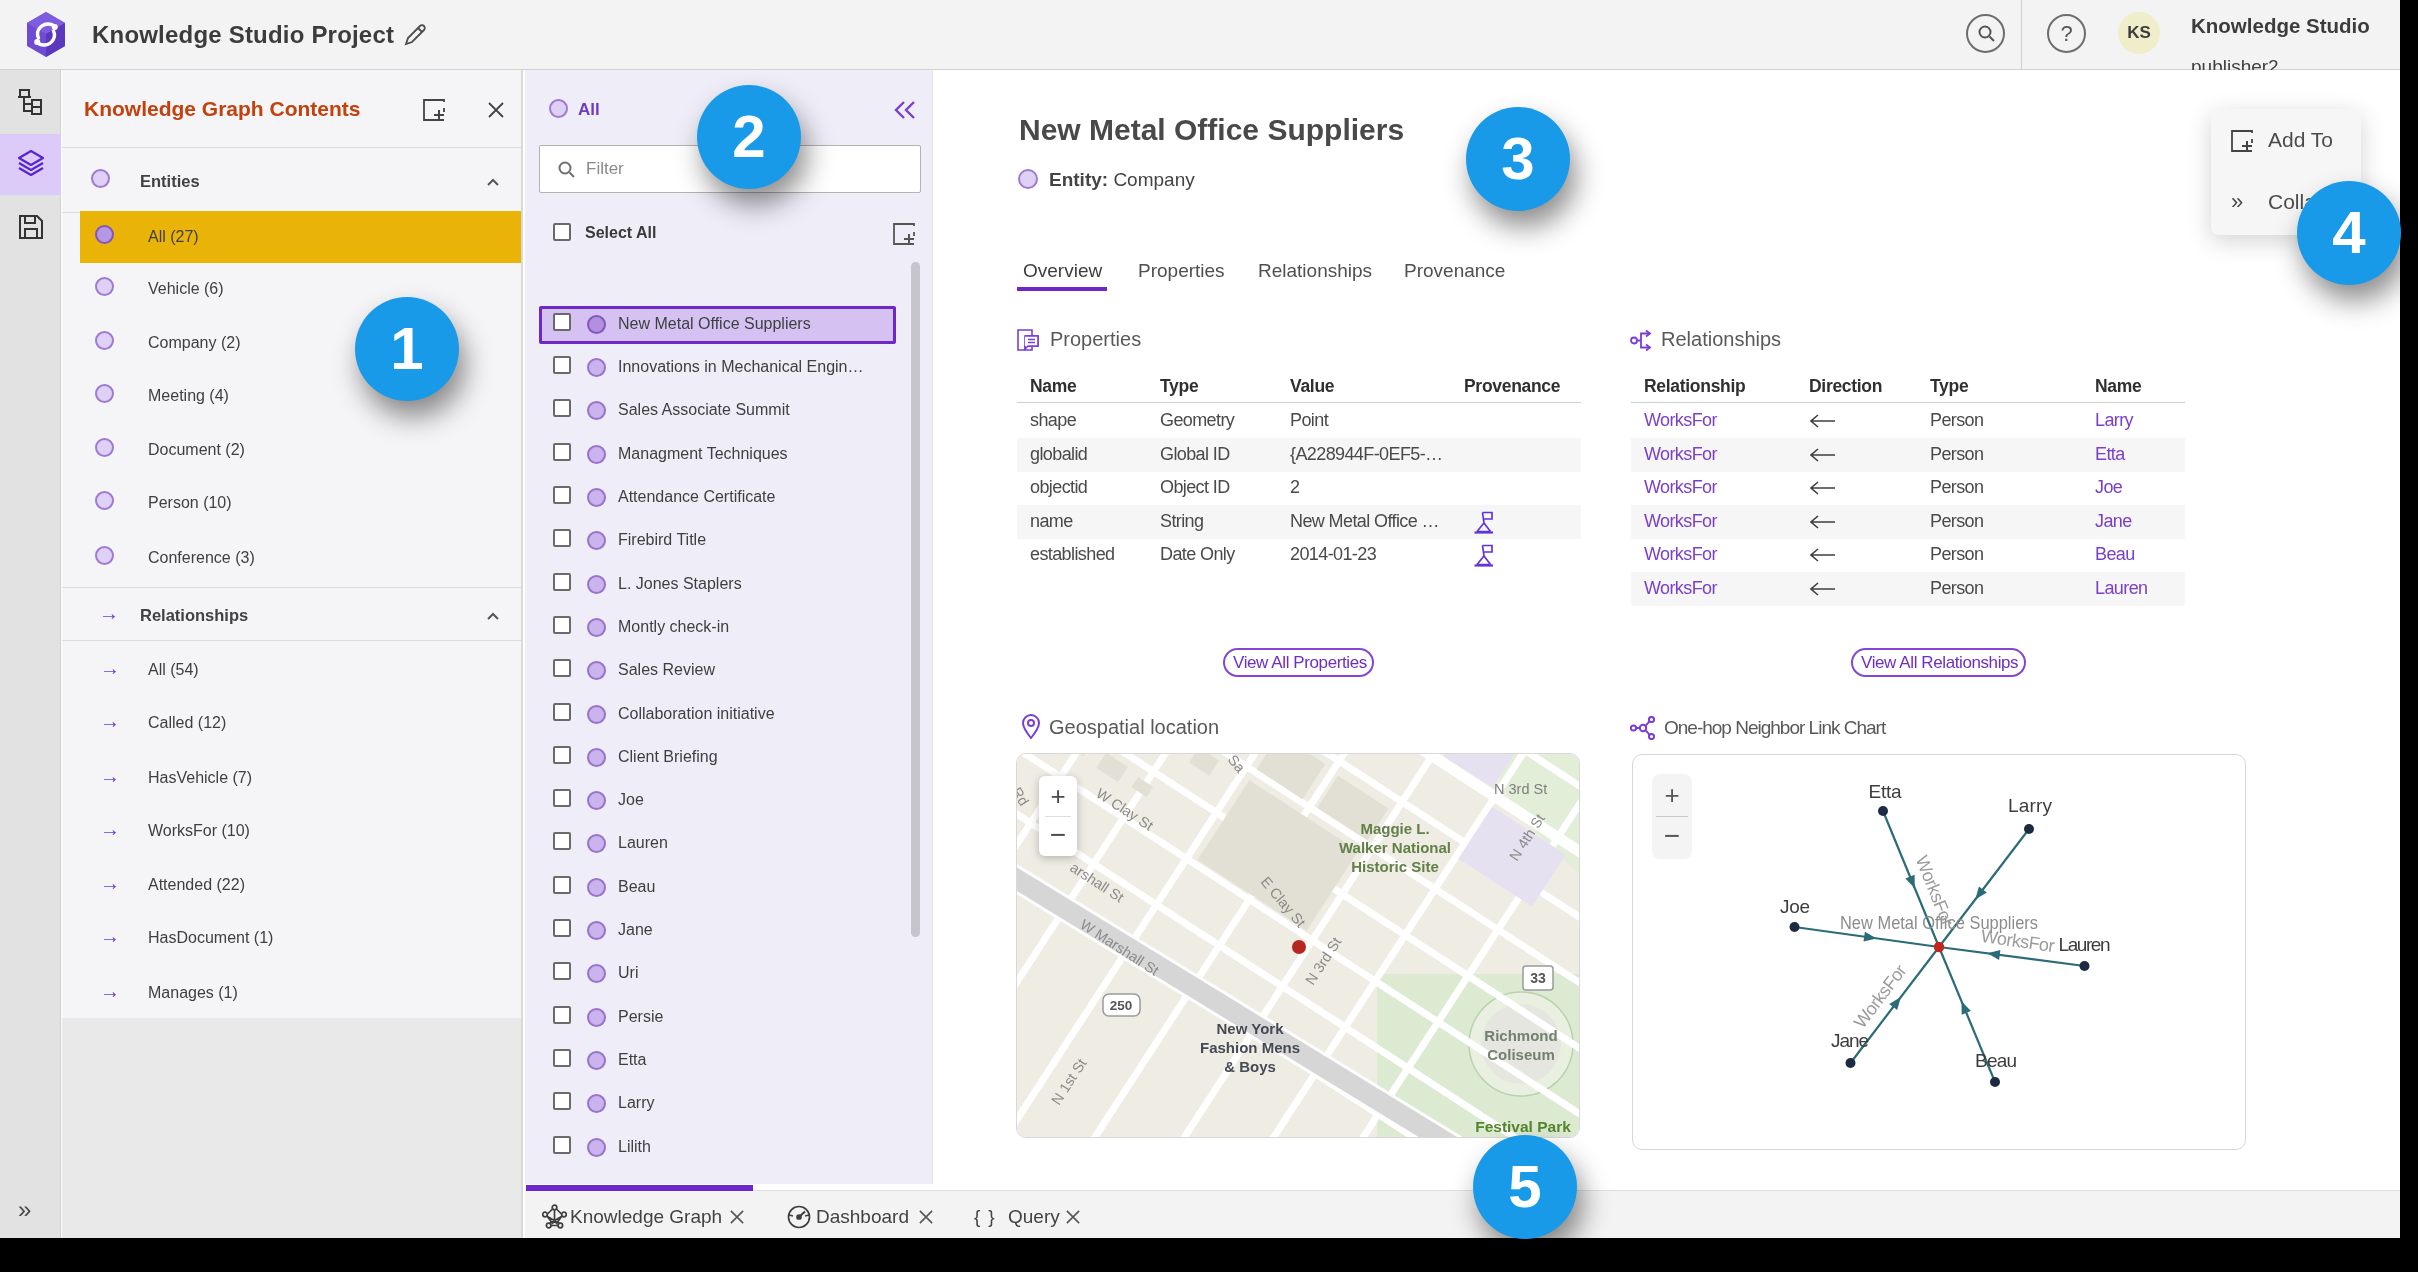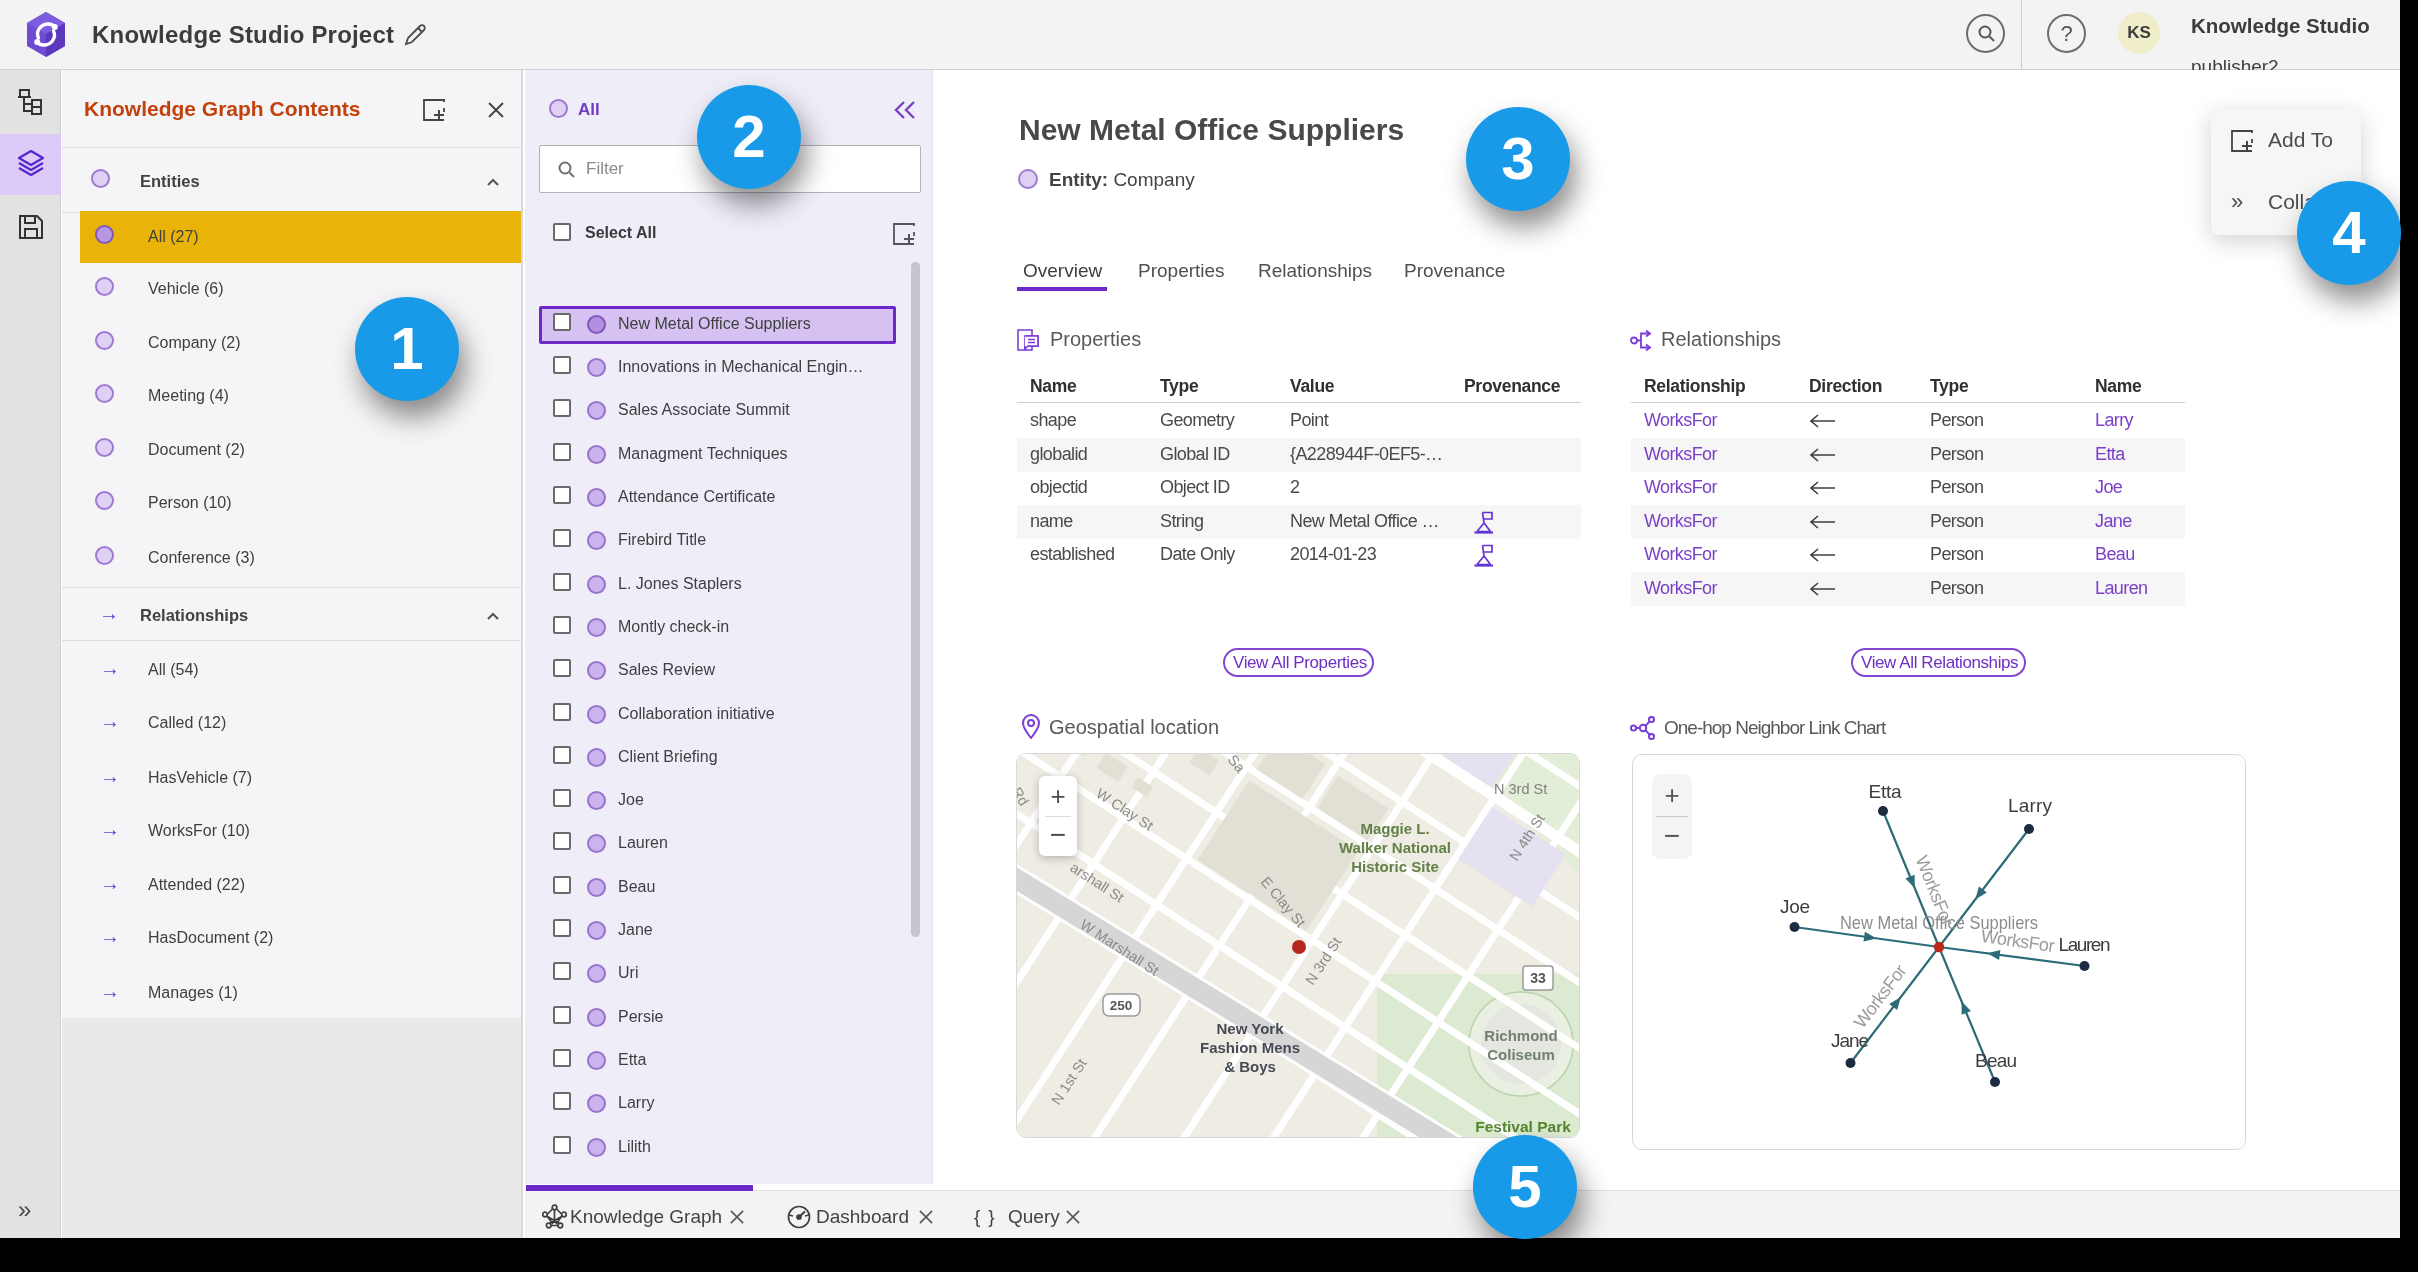--- a/index.html
+++ b/index.html
@@ -188,21 +188,21 @@
       <div class="row" style="top:734.7px">
           <div class="arr" style="left:38px;top:13px">→</div>
           <div class="itxt" style="top:17px;left:86px">WorksFor (10)</div>
         </div>
       <div class="row" style="top:789px">
           <div class="arr" style="left:38px;top:13px">→</div>
           <div class="itxt" style="top:17px;left:86px">Attended (22)</div>
         </div>
       <div class="row" style="top:842px">
           <div class="arr" style="left:38px;top:13px">→</div>
-          <div class="itxt" style="top:17px;left:86px">HasDocument (2)</div>
+          <div class="itxt" style="top:17px;left:86px">HasDocument (1)</div>
         </div>
       <div class="row" style="top:896.7px">
           <div class="arr" style="left:38px;top:13px">→</div>
           <div class="itxt" style="top:17px;left:86px">Manages (1)</div>
         </div>
     </div>
   </div>
 
   <div id="p2">
     <div class="ecirc" style="left:24px;top:29px"></div>

